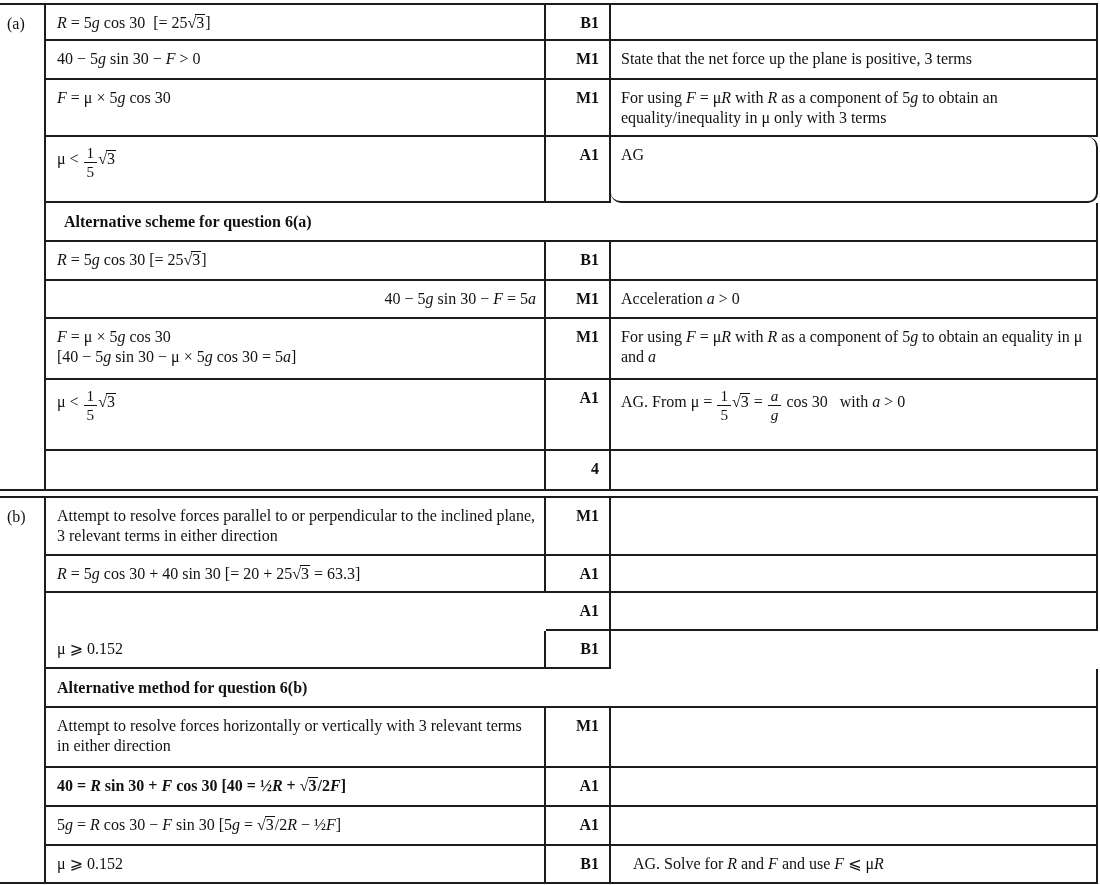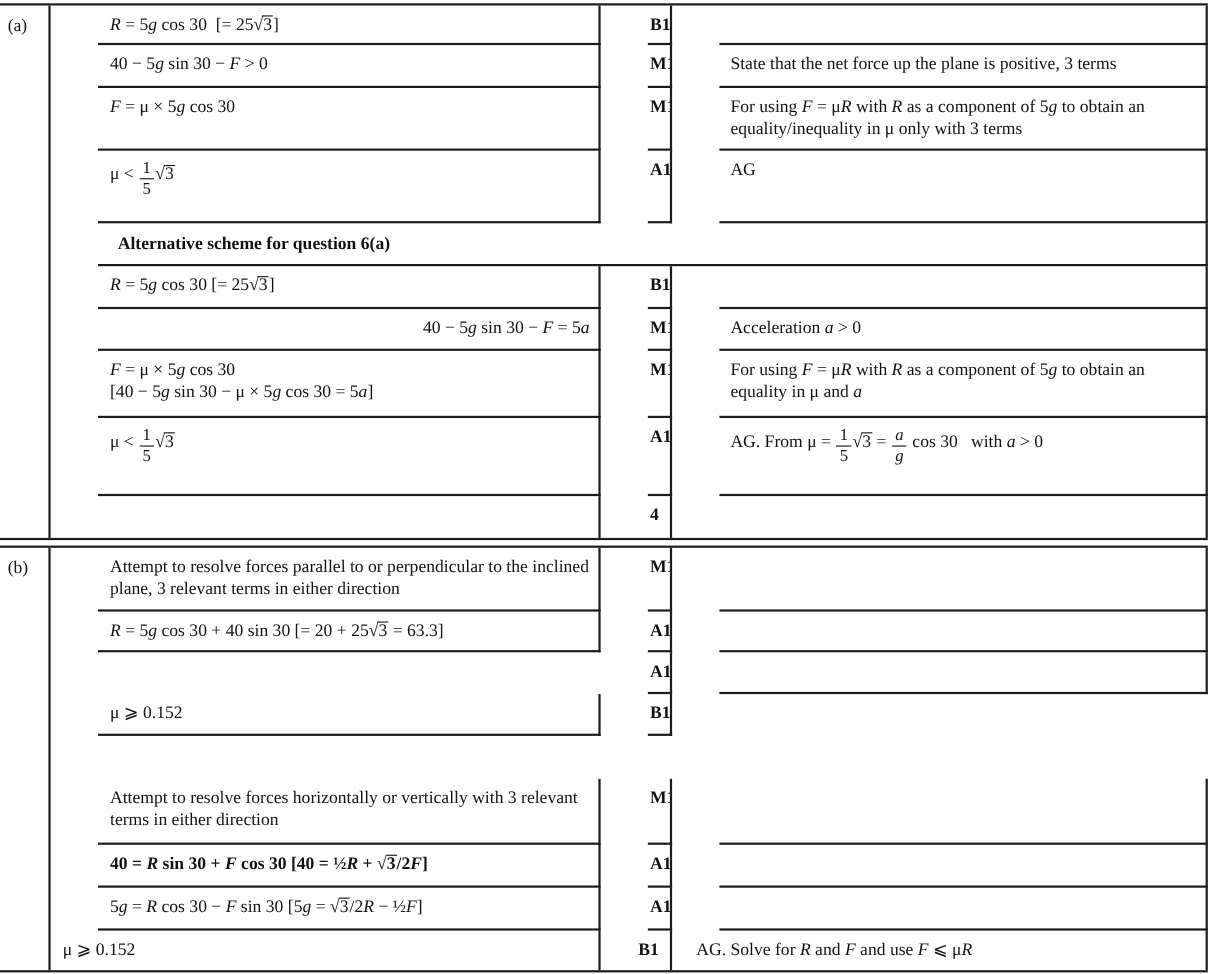--- a/index.html
+++ b/index.html
@@ -58,21 +58,21 @@
     border-right:2px solid #1c1c1c;
     padding:8px 8px 3px 10px;
     white-space:pre-wrap;
   }
   .header-cell{
     grid-column:2 / 5;
     border-right:2px solid #1c1c1c;
     padding:9px 8px 3px 11px;
     font-weight:bold;
   }
-  .rb{border-bottom:2px solid #1c1c1c;margin-left:43px;}
+  .rb{border-bottom:2px solid #1c1c1c;}
   .separator{
     box-sizing:border-box;
     width:1098px;
     height:9px;
     border-top:2px solid #1c1c1c;
     border-bottom:2px solid #1c1c1c;
     background:#fff;
   }
   
   i{font-style:italic;}
@@ -106,21 +106,21 @@
         <div class="cell mark-cell rb" style="grid-row: 1;">B1</div>
         <div class="cell comment-cell rb" style="grid-row: 1;"></div>
         <div class="cell working-cell rb" style="grid-row: 2;">40 − 5<i>g</i> sin 30 − <i>F</i> &gt; 0</div>
         <div class="cell mark-cell rb" style="grid-row: 2;">M1</div>
         <div class="cell comment-cell rb" style="grid-row: 2;">State that the net force up the plane is positive, 3 terms</div>
         <div class="cell working-cell rb" style="grid-row: 3;"><i>F</i> = μ × 5<i>g</i> cos 30</div>
         <div class="cell mark-cell rb" style="grid-row: 3;">M1</div>
         <div class="cell comment-cell rb" style="grid-row: 3;">For using <i>F</i> = μ<i>R</i> with <i>R</i> as a component of 5<i>g</i> to obtain an equality/inequality in μ only with 3 terms</div>
         <div class="cell working-cell rb" style="grid-row: 4;">μ &lt; <span class="frac"><span class="num">1</span><span class="den">5</span></span><span class="rad">√<span class="rad-bar">3</span></span></div>
         <div class="cell mark-cell rb" style="grid-row: 4;">A1</div>
-        <div class="cell comment-cell rb" style="grid-row: 4;">AG</div>
+        <div class="cell comment-cell rb" style="grid-row: 4; border-radius: 10px;">AG</div>
         <div class="cell header-cell rb" style="grid-row: 5; padding-left: 18px;">Alternative scheme for question 6(a)</div>
         <div class="cell working-cell rb" style="grid-row: 6;"><i>R</i> = 5<i>g</i> cos 30 [= 25<span class="rad">√<span class="rad-bar">3</span></span>]</div>
         <div class="cell mark-cell rb" style="grid-row: 6;">B1</div>
         <div class="cell comment-cell rb" style="grid-row: 6;"></div>
         <div class="cell working-cell rb" style="grid-row: 7; text-align: right;">40 − 5<i>g</i> sin 30 − <i>F</i> = 5<i>a</i></div>
         <div class="cell mark-cell rb" style="grid-row: 7;">M1</div>
         <div class="cell comment-cell rb" style="grid-row: 7;">Acceleration <i>a</i> &gt; 0</div>
         <div class="cell working-cell rb" style="grid-row: 8;"><i>F</i> = μ × 5<i>g</i> cos 30
 [40 − 5<i>g</i> sin 30 − μ × 5<i>g</i> cos 30 = 5<i>a</i>]</div>
         <div class="cell mark-cell rb" style="grid-row: 8;">M1</div>
@@ -138,20 +138,21 @@
         <div class="cell working-cell rb" style="grid-row: 1;">Attempt to resolve forces parallel to or perpendicular to the inclined plane, 3 relevant terms in either direction</div>
         <div class="cell mark-cell rb" style="grid-row: 1;">M1</div>
         <div class="cell comment-cell rb" style="grid-row: 1;"></div>
         <div class="cell working-cell rb" style="grid-row: 2;"><i>R</i> = 5<i>g</i> cos 30 + 40 sin 30 [= 20 + 25<span class="rad">√<span class="rad-bar">3</span></span> = 63.3]</div>
         <div class="cell mark-cell rb" style="grid-row: 2;">A1</div>
         <div class="cell comment-cell rb" style="grid-row: 2;"></div>
         <div class="cell mark-cell rb" style="grid-row: 3;">A1</div>
         <div class="cell comment-cell rb" style="grid-row: 3;"></div>
         <div class="cell working-cell rb" style="grid-row: 4;">μ ⩾ 0.152</div>
         <div class="cell mark-cell rb" style="grid-row: 4;">B1</div>
+        <div class="cell header-cell rb" style="grid-row: 5;">Alternative method for question 6(b)</div>
         <div class="cell working-cell rb" style="grid-row: 6;">Attempt to resolve forces horizontally or vertically with 3 relevant terms in either direction</div>
         <div class="cell mark-cell rb" style="grid-row: 6;">M1</div>
         <div class="cell comment-cell rb" style="grid-row: 6;"></div>
         <div class="cell working-cell rb" style="grid-row: 7; font-weight: bold;">40 = <i>R</i> sin 30 + <i>F</i> cos 30 [40 = ½<i>R</i> + <span class="rad">√<span class="rad-bar">3</span></span>/2<i>F</i>]</div>
         <div class="cell mark-cell rb" style="grid-row: 7;">A1</div>
         <div class="cell comment-cell rb" style="grid-row: 7;"></div>
         <div class="cell working-cell rb" style="grid-row: 8;">5<i>g</i> = <i>R</i> cos 30 − <i>F</i> sin 30 [5<i>g</i> = <span class="rad">√<span class="rad-bar">3</span></span>/2<i>R</i> − ½<i>F</i>]</div>
         <div class="cell mark-cell rb" style="grid-row: 8;">A1</div>
         <div class="cell comment-cell rb" style="grid-row: 8;"></div>
         <div class="cell working-cell" style="grid-row: 9;">μ ⩾ 0.152</div>

